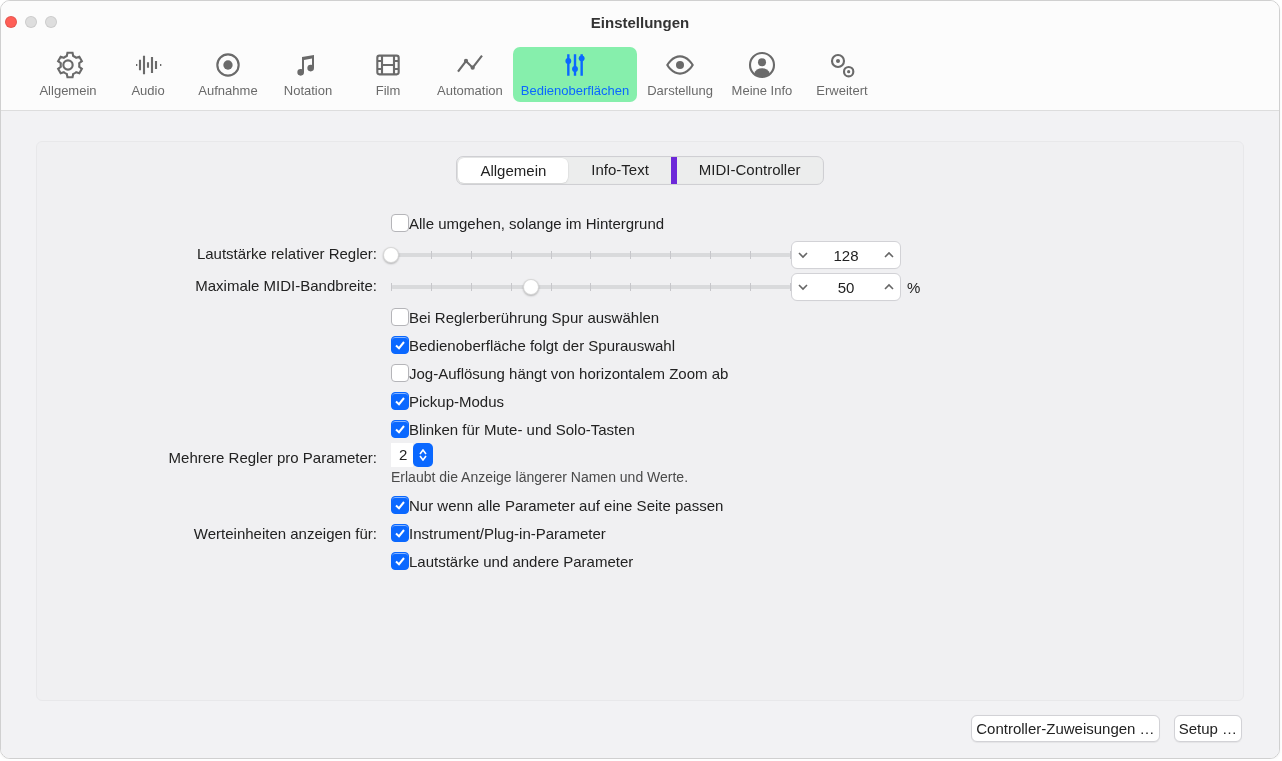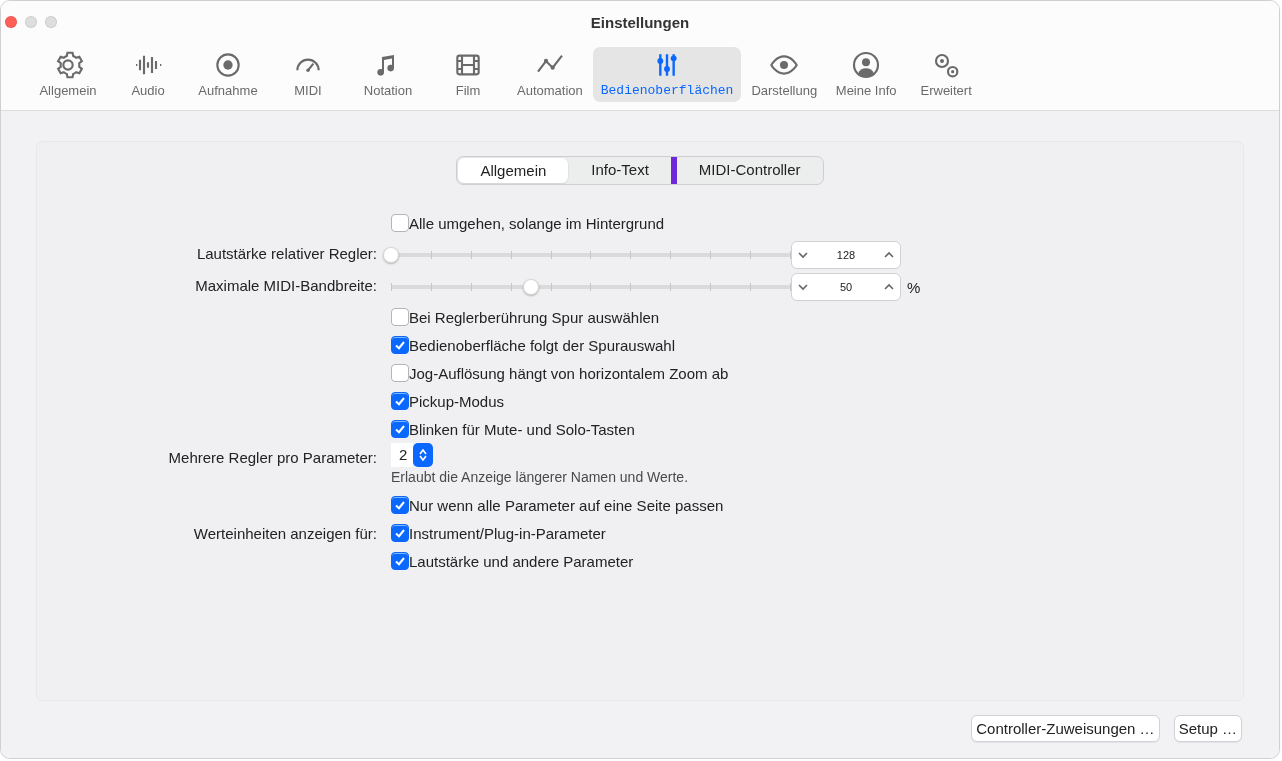--- a/index.html
+++ b/index.html
@@ -56,23 +56,22 @@
     justify-content: flex-end;
     padding: 2px 8px 4px 8px;
     border-radius: 7px;
     min-width: 78px;
     color: #6a6a6a;
     cursor: default;
   }
   .tb-item svg { width: 32px; height: 32px; }
   .tb-item .tb-label { font-size: 13px; margin-top: 2px; }
   .tb-item.active {
-    background: #e5e5e5;
+    background: #86efac;
     color: #0a68ff;
-    font-family: Liberation Mono, monospace;
   }
   .content {
     flex: 1;
     background: #f2f2f4;
     padding: 30px 35px 16px 35px;
     display: flex;
     flex-direction: column;
   }
   .panel {
     flex: 1;
@@ -165,21 +164,21 @@
     background:#fff; border:1px solid #d2d2d6; border-radius:6px;
     height: 28px; min-width: 110px;
     box-shadow: 0 0.5px 0 rgba(0,0,0,0.02);
   }
   .step-btn {
     width: 22px; display:flex; align-items:center; justify-content:center;
     color:#666;
     cursor: default;
   }
   .step-btn svg { width: 10px; height: 10px; }
-  .stepper .val { flex:1; text-align:center; font-size:11px; }
+  .stepper .val { flex:1; text-align:center; font-size:15px; }
   .select {
     display:flex; align-items:center;
     font-size: 15px;
   }
   .select .sel-val {
     padding: 1px 6px 1px 8px;
     background:#fff;
     border: none;
     height: 24px; line-height: 22px;
   }
@@ -228,28 +227,20 @@
           <path fill="none" stroke="currentColor" stroke-width="1.6" d="M3 12h1m2-4v8m3-11v14m3-9v4m3-8v12m3-9v6m3-3h1"></path>
         </svg>
       <span class="tb-label">Audio</span>
     </div>
     <div class="tb-item">
       <svg viewBox="0 0 24 24">
           <circle cx="12" cy="12" r="8" fill="none" stroke="currentColor" stroke-width="1.6"></circle>
           <circle cx="12" cy="12" r="3.5" fill="currentColor"></circle>
         </svg>
       <span class="tb-label">Aufnahme</span>
-    </div>
-    <div class="tb-item">
-      <svg viewBox="0 0 24 24">
-          <path fill="none" stroke="currentColor" stroke-width="1.6" d="M4 16a8 8 0 1 1 16 0"></path>
-          <path fill="none" stroke="currentColor" stroke-width="1.6" d="m12 16 4-5"></path>
-          <circle cx="12" cy="16" r="1.3" fill="currentColor"></circle>
-        </svg>
-      <span class="tb-label">MIDI</span>
     </div>
     <div class="tb-item">
       <svg viewBox="0 0 24 24">
           <path fill="currentColor" d="M9 17.5a2.5 2.5 0 1 1-2.5-2.5c.35 0 .68.07 1 .2V6l9-1.5v9.8a2.5 2.5 0 1 1-2.5-2.5c.35 0 .68.07 1 .2V7.2L9 8.3v9.2Z"></path>
         </svg>
       <span class="tb-label">Notation</span>
     </div>
     <div class="tb-item">
       <svg viewBox="0 0 24 24">
           <rect x="4" y="5" width="16" height="14" rx="1.5" fill="none" stroke="currentColor" stroke-width="1.6"></rect>

